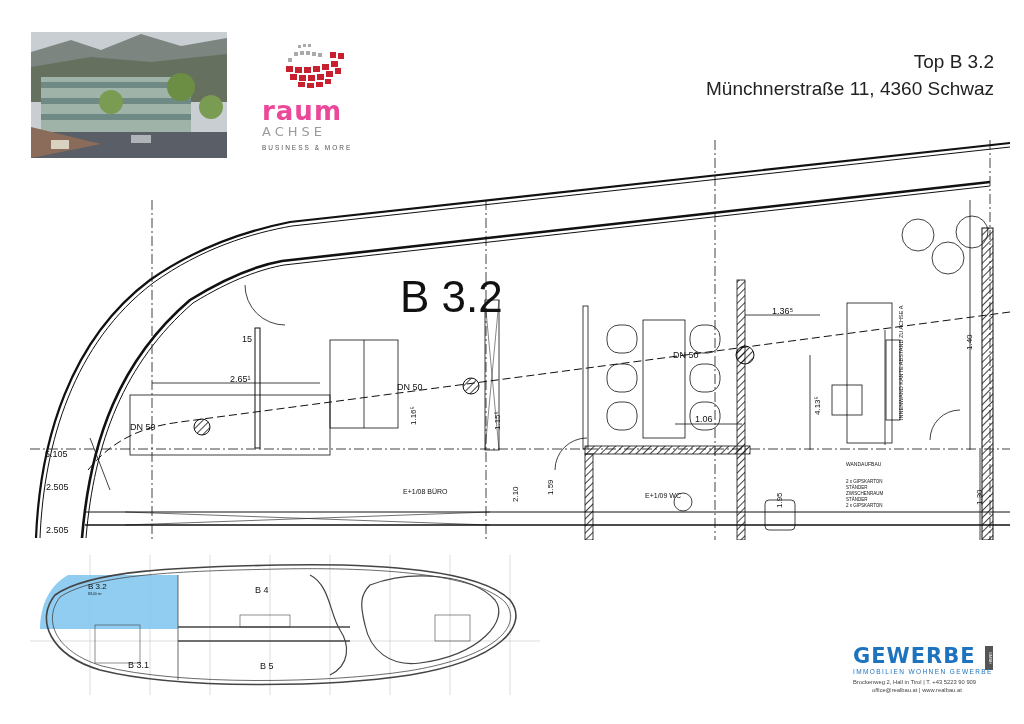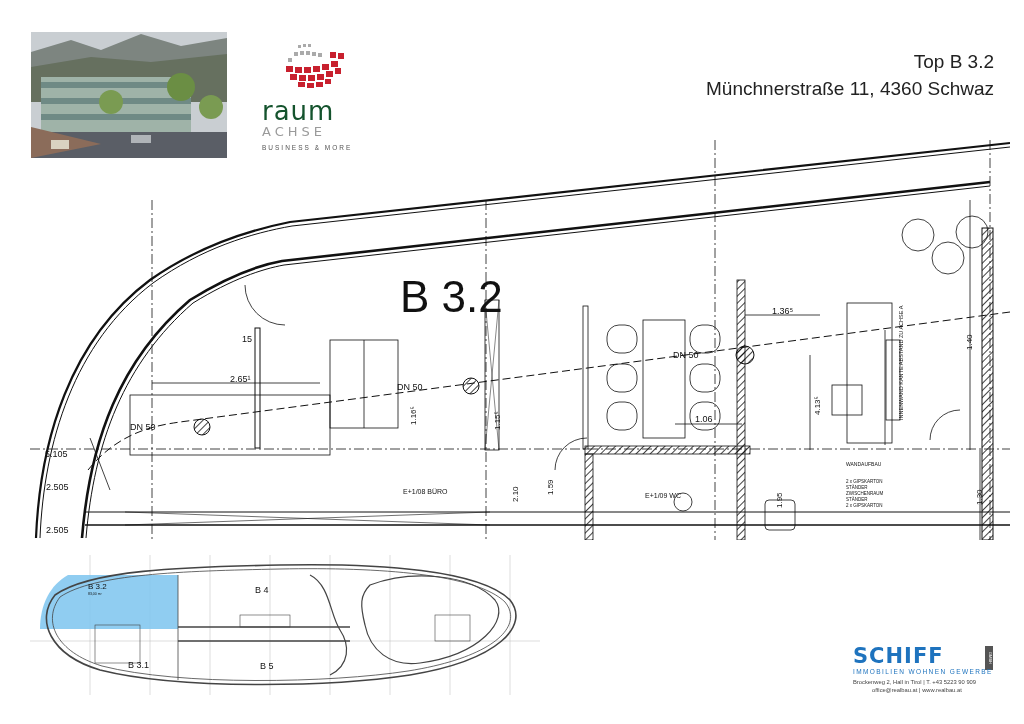--- a/index.html
+++ b/index.html
@@ -1,20 +1,20 @@
 <!DOCTYPE html>
 <html><head>
 <meta charset="utf-8">
 <style>
   html, body { margin:0; padding:0; background:#ffffff; }
   body { width:1024px; height:724px; position:relative; overflow:hidden; font-family:"Liberation Sans", sans-serif; color:#222; }
   .abs { position:absolute; }
   #photo { left:31px; top:32px; width:196px; height:126px; overflow:hidden; }
   #logo { left:258px; top:40px; width:112px; height:115px; }
-  .logo-raum { position:absolute; left:4px; top:56px; font-family:"DejaVu Sans", sans-serif; font-size:26px; letter-spacing:1px; color:#14532d; font-weight:normal; }
+  .logo-raum { position:absolute; left:4px; top:56px; font-family:"DejaVu Sans", sans-serif; font-size:26px; letter-spacing:1px; color:#ec4899; font-weight:bold; }
   .logo-schiff { position:absolute; left:4px; top:84px; font-family:"DejaVu Sans", sans-serif; font-size:13px; letter-spacing:4px; color:#9a9a9a; }
   .logo-tag { position:absolute; left:4px; top:104px; font-size:6.5px; letter-spacing:2px; color:#555; }
   #title-block { right:30px; top:48px; text-align:right; font-size:19px; line-height:27px; color:#222;margin-left:48px; }
   #plan { left:30px; top:140px; width:980px; height:400px; }
   #site { left:30px; top:555px; width:510px; height:140px; }
   #realbau { left:850px; top:644px; width:170px; height:60px; }
   .rb-name { position:absolute; left:3px; top:0; font-size:21px; font-weight:bold; letter-spacing:1px; color:#1e73be; font-family:"DejaVu Sans", sans-serif; }
   .rb-side { position:absolute; left:135px; top:2px; width:8px; height:24px; background:#555; color:#fff; font-size:4px; writing-mode:vertical-rl; text-align:center; }
   .rb-sub { position:absolute; left:3px; top:24px; font-size:6.5px; letter-spacing:1.4px; color:#1e73be; }
   .rb-addr { position:absolute; left:3px; top:35px; font-size:5.8px; color:#444; white-space:nowrap; }
@@ -234,18 +234,18 @@
       <text x="58" y="34" font-size="8">B 3.2</text>
       <text x="58" y="40" font-size="3.5">83,00 m²</text>
       <text x="225" y="38" font-size="9">B 4</text>
       <text x="98" y="113" font-size="9">B 3.1</text>
       <text x="230" y="114" font-size="9">B 5</text>
     </g>
   </svg>
 </div>
 
 <div id="realbau" class="abs">
-  <span class="rb-name">SCHIFF</span>
+  <span class="rb-name">GEWERBE</span>
   <span class="rb-side">GMBH</span>
   <span class="rb-sub">IMMOBILIEN   WOHNEN   GEWERBE</span>
   <span class="rb-addr">Brockenweg 2, Hall in Tirol | T. +43 5223 90 909</span>
   <span class="rb-mail">office@realbau.at | www.realbau.at</span>
 </div>
 
 </body></html>

